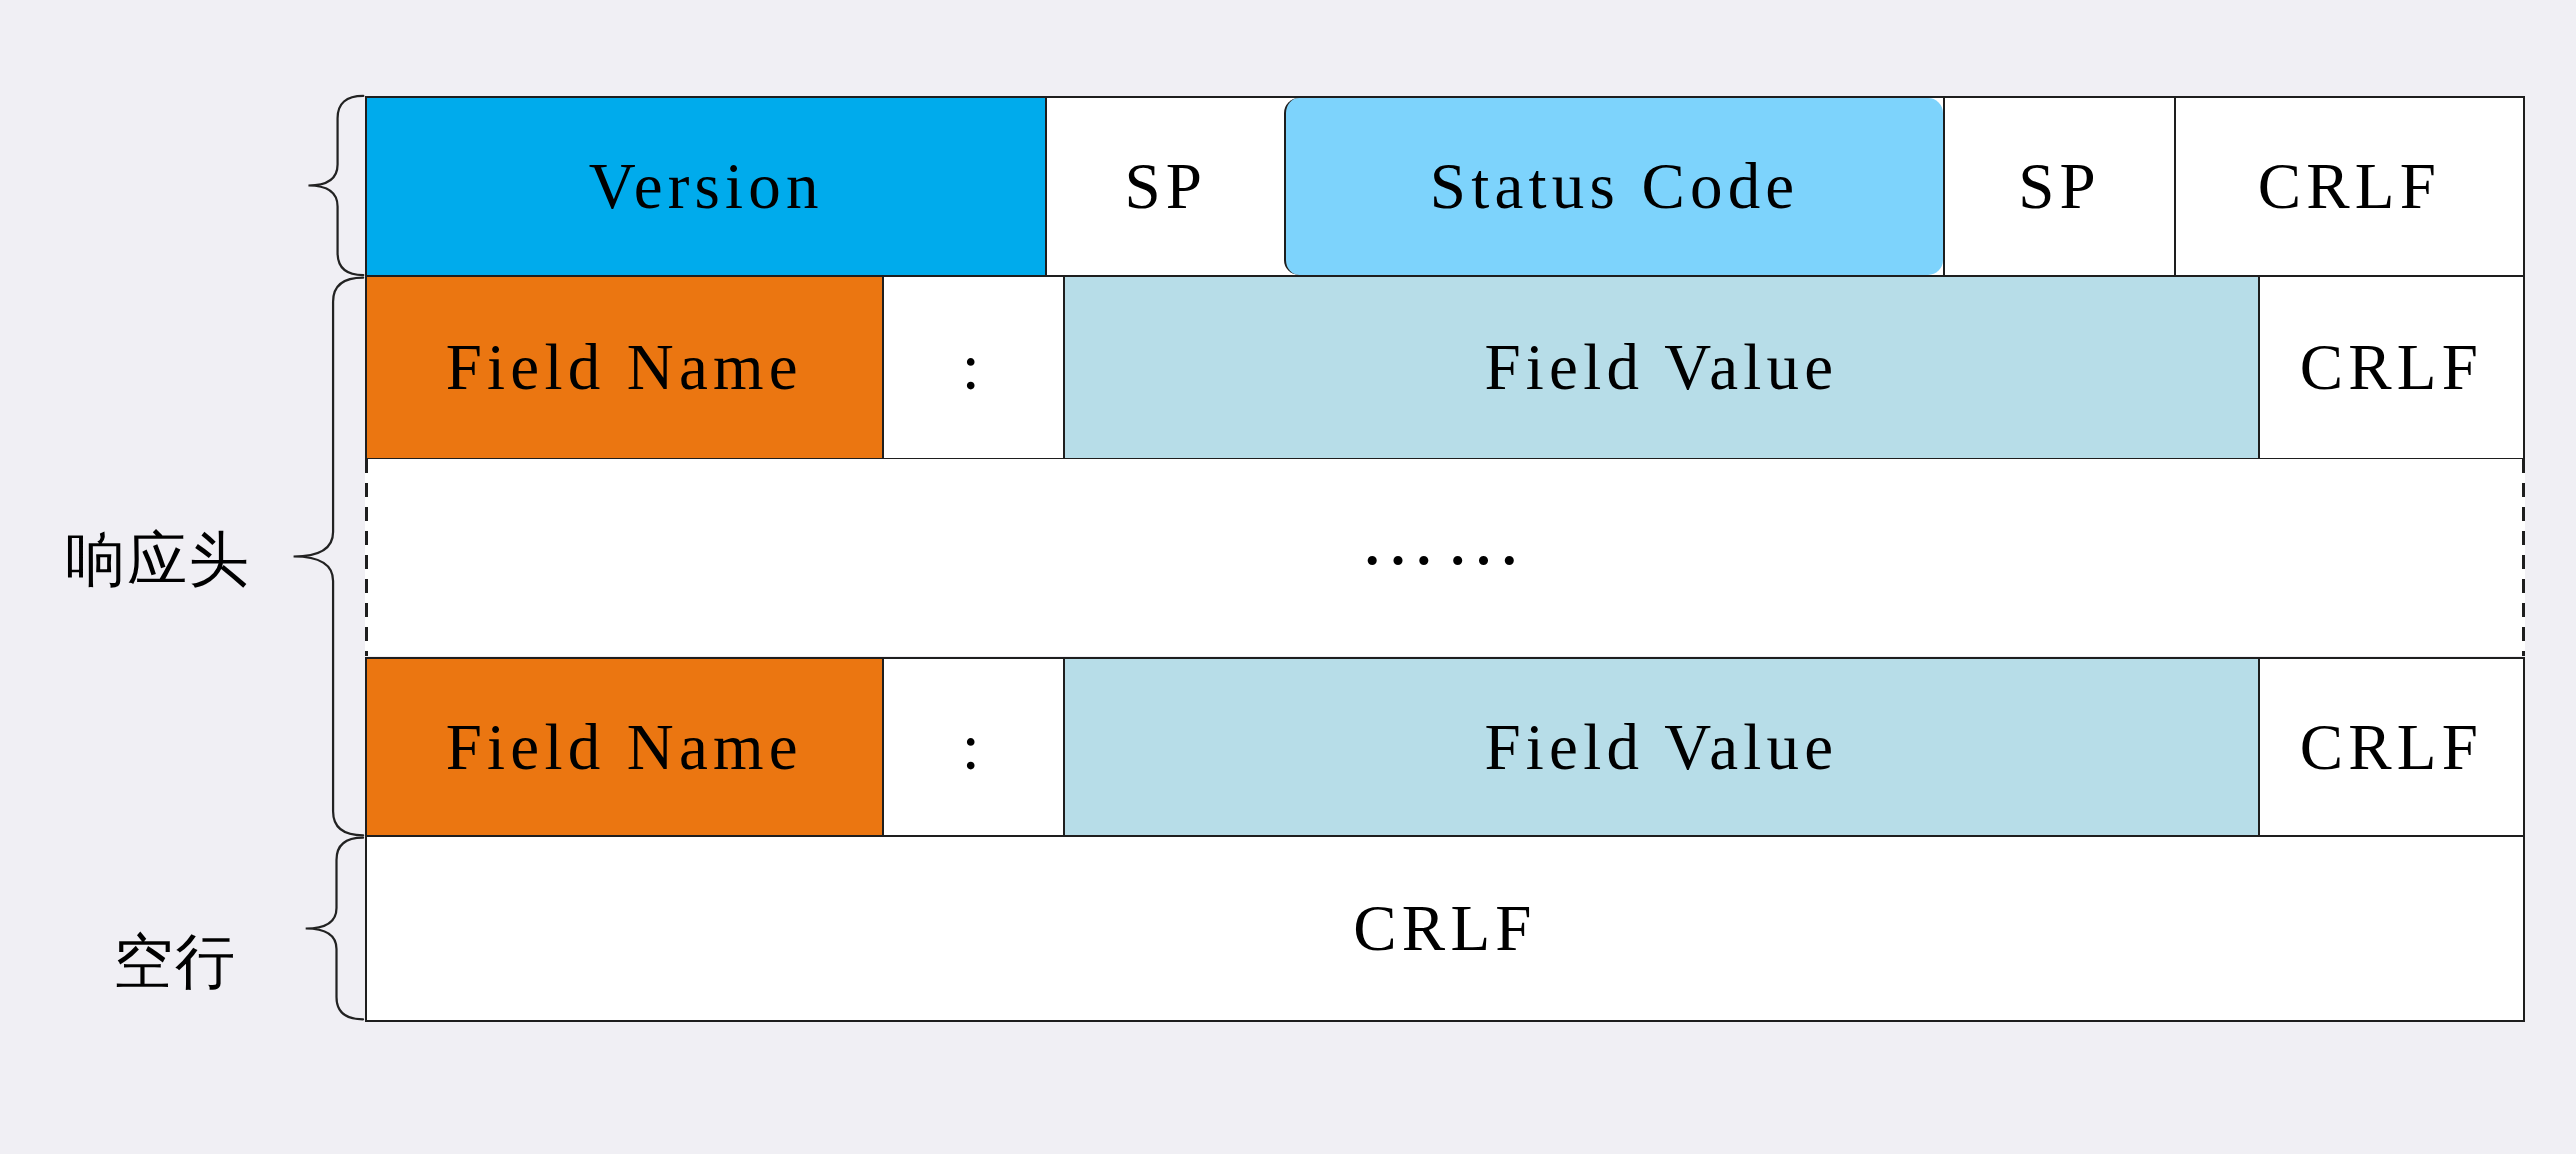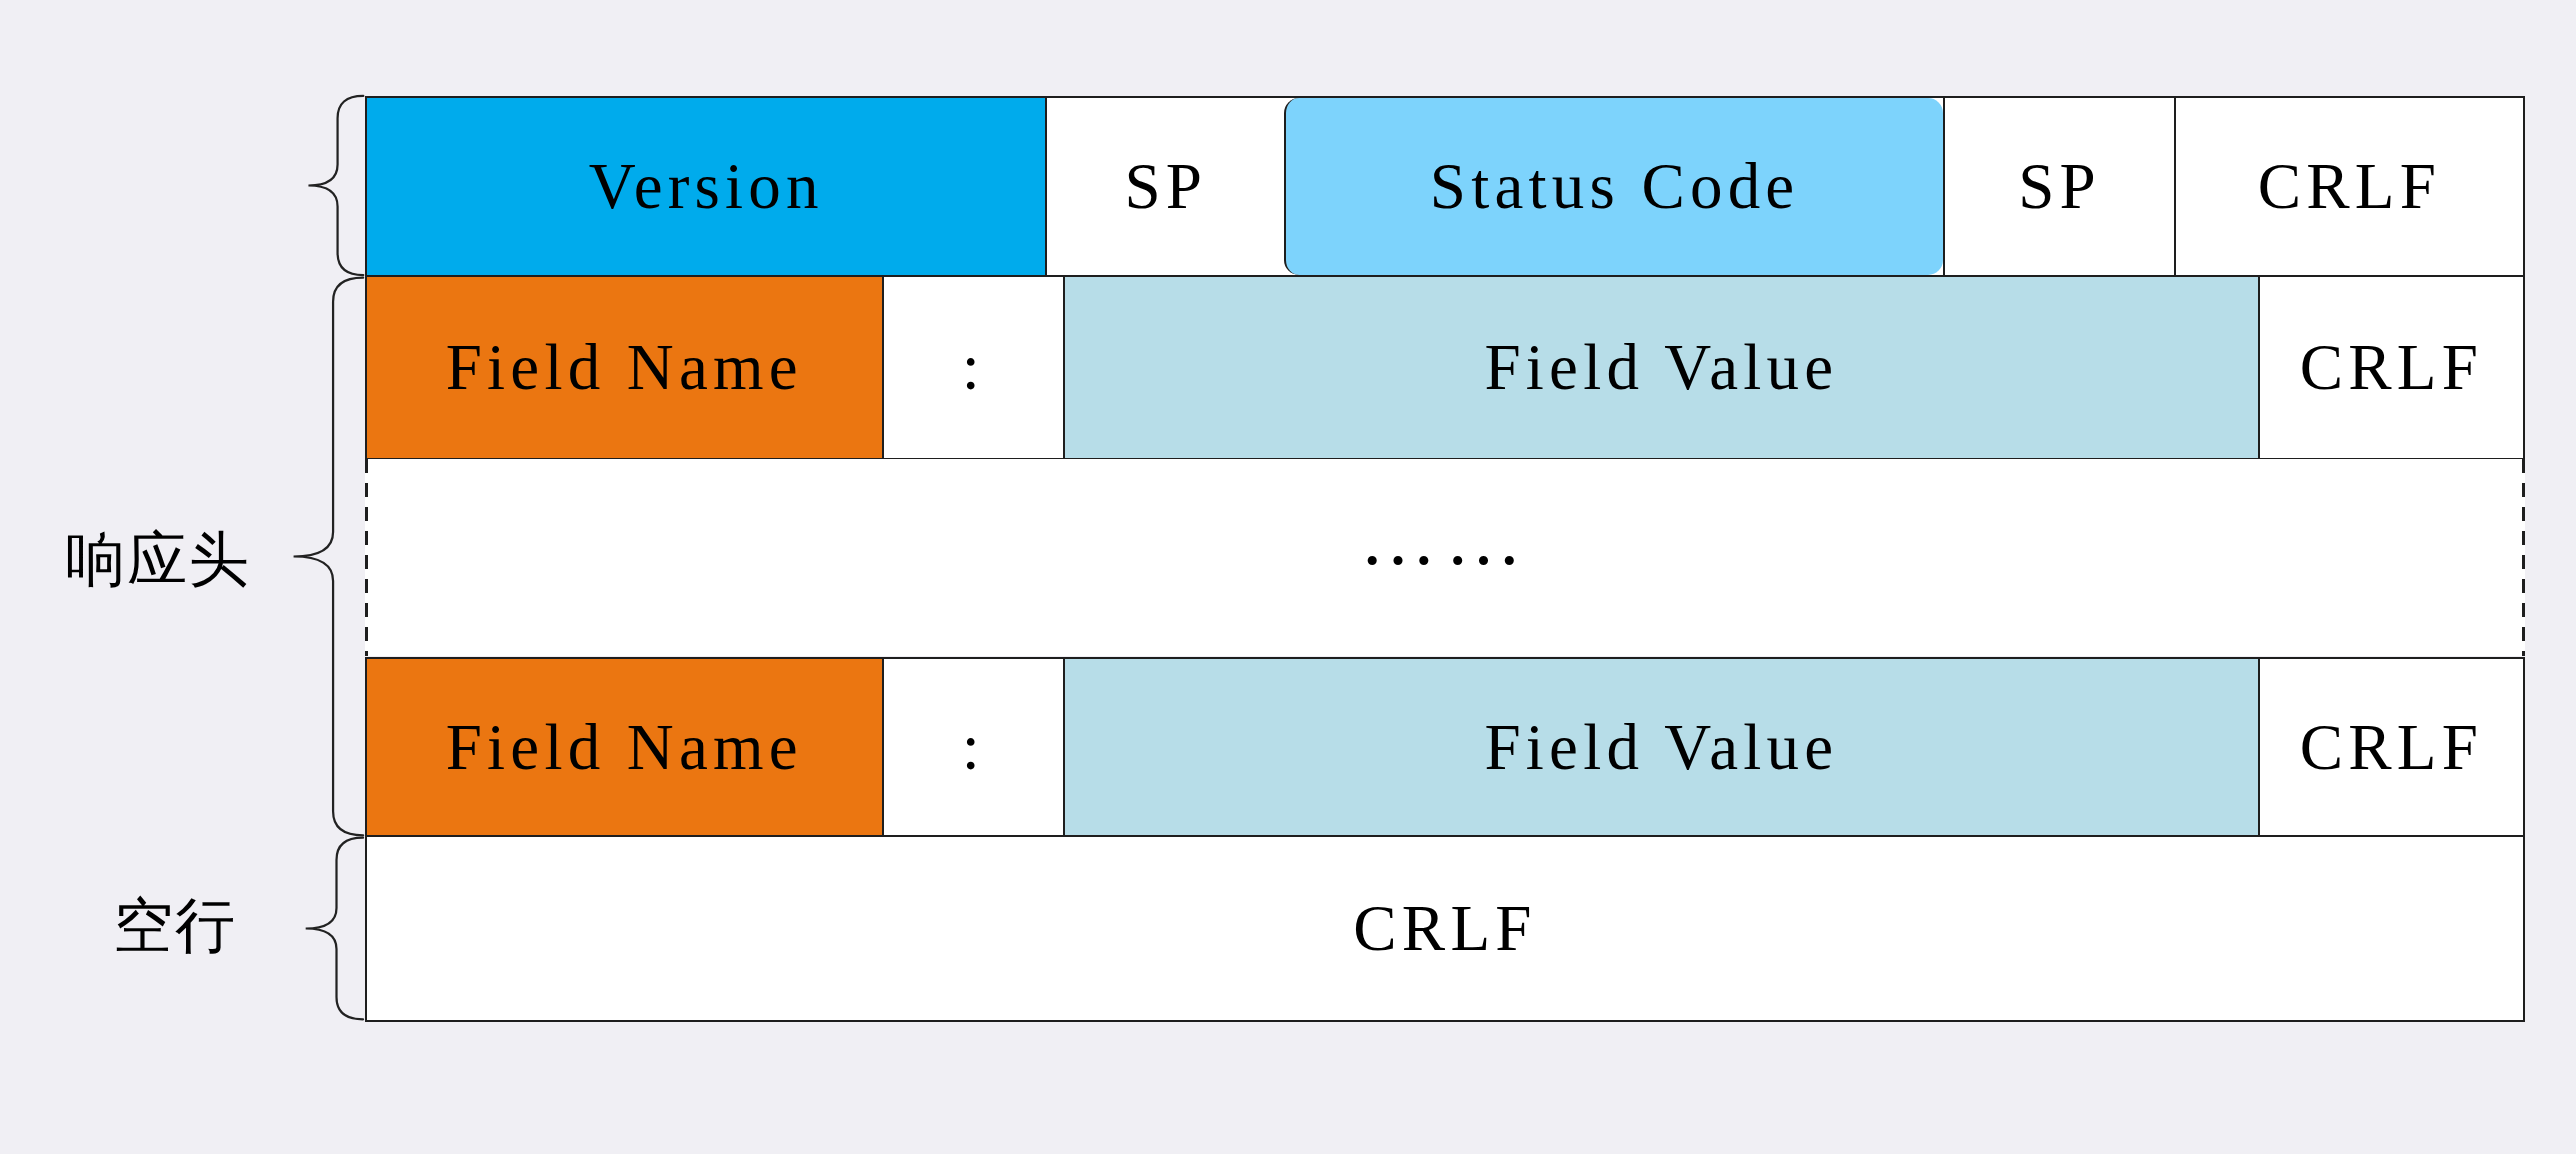--- a/index.html
+++ b/index.html
@@ -55,21 +55,21 @@
 
   .brace{position:absolute;}
   .brace svg{display:block;}
 </style>
 </head>
 <body>
 
 <div class="canvas">
 
   <div class="grp-label" style="left:158px;top:560px;">响应头</div>
-  <div class="grp-label" style="left:175px;top:926px;">空行</div>
+  <div class="grp-label" style="left:175px;top:962px;">空行</div>
 
   <div class="brace" style="left:305px;top:94px;">
     <svg width="60" height="183" viewBox="0 0 70 213" fill="none">
       <path d="M 68,2 Q 38,2 38,28 L 38,82 Q 38,106.5 4,106.5 Q 38,106.5 38,131 L 38,185 Q 38,211 68,211" stroke="#222" stroke-width="2.6" stroke-linecap="round"></path>
     </svg>
   </div>
   <div class="brace" style="left:290px;top:276px;">
     <svg width="75" height="561" viewBox="0 0 87 653" fill="none">
       <path d="M 85,2 Q 50,2 50,30 L 50,298 Q 50,326.5 4,326.5 Q 50,326.5 50,355 L 50,623 Q 50,651 85,651" stroke="#222" stroke-width="2.6" stroke-linecap="round"></path>
     </svg>

